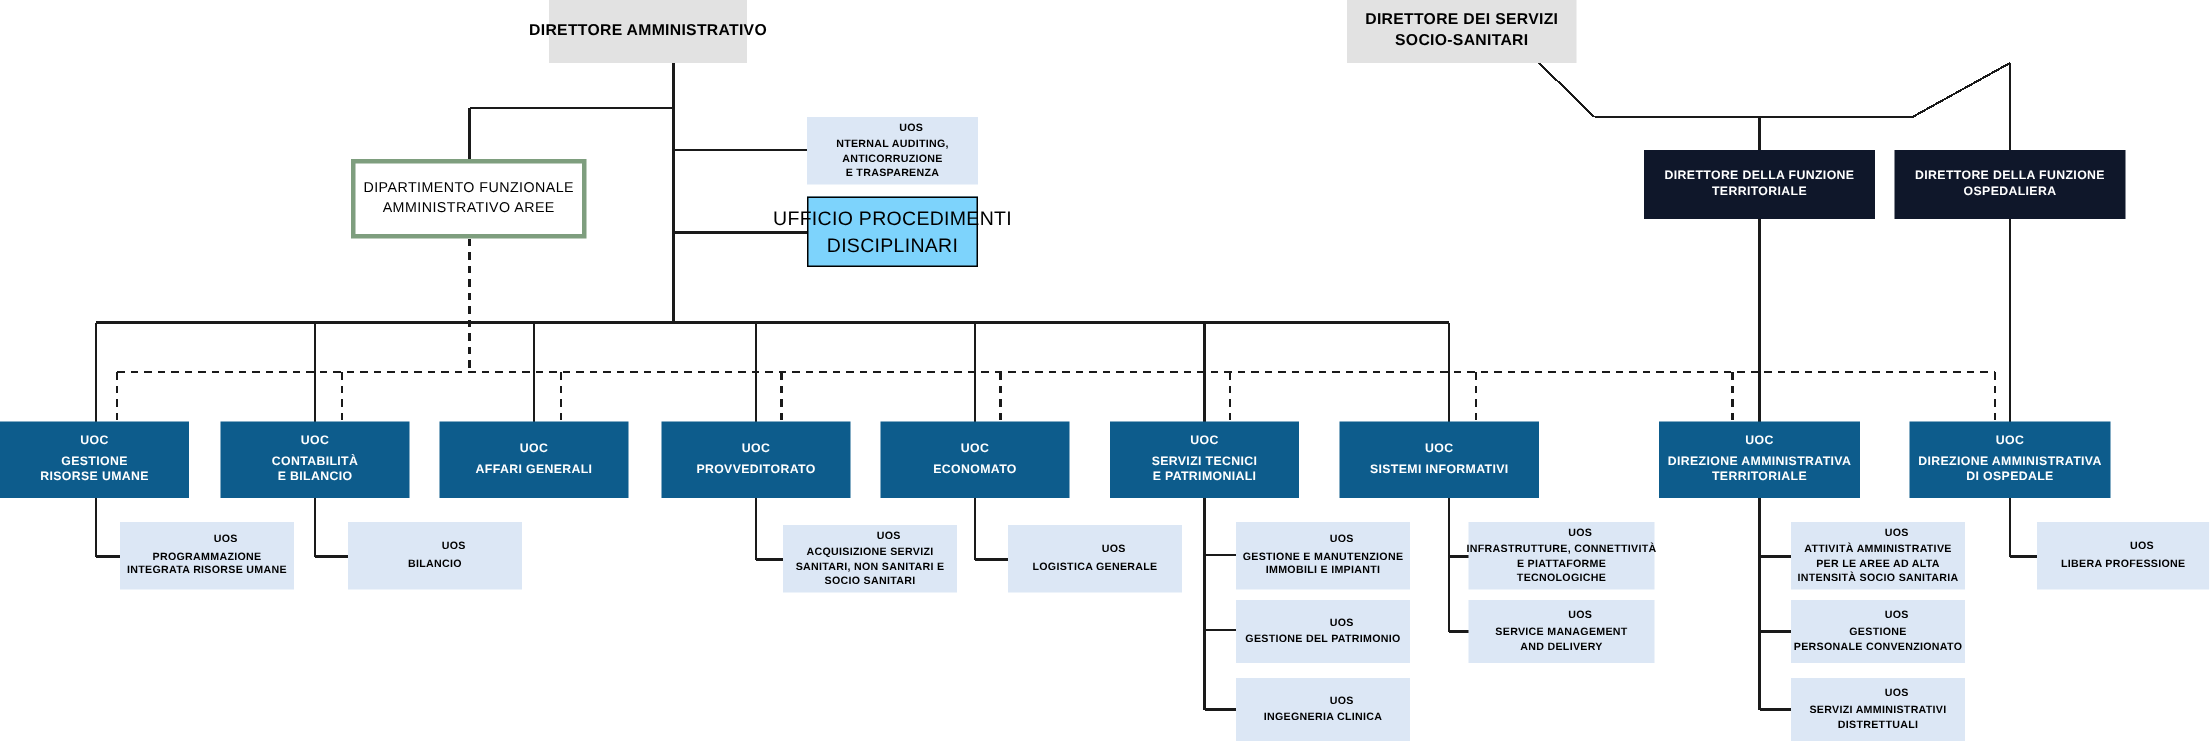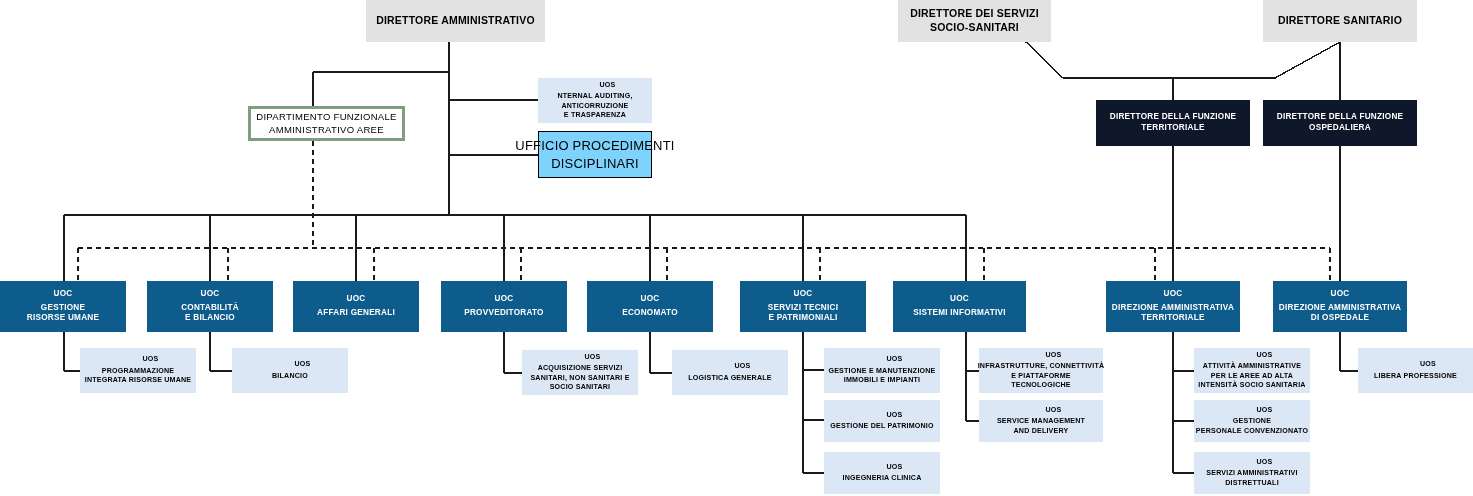--- a/index.html
+++ b/index.html
@@ -151,34 +151,31 @@
       <line x1="1173" y1="332" x2="1173" y2="473"></line>
       <line x1="1173" y1="371" x2="1194" y2="371"></line>
       <line x1="1173" y1="421" x2="1194" y2="421"></line>
       <line x1="1173" y1="473" x2="1194" y2="473"></line>
 
       <line x1="1340" y1="332" x2="1340" y2="371"></line>
       <line x1="1340" y1="371" x2="1358" y2="371"></line>
     </g>
   </svg>
 
-  <div class="node dir" style="left:366px;top:0px;width:179px;height:42px;">
+  <div class="node dir" style="left:366px;top:0px;width:132px;height:42px;">
     <span class="ln">DIRETTORE AMMINISTRATIVO</span>
   </div>
 
   <div class="node dir" style="left:898px;top:0px;width:153px;height:42px;text-align:center;">
     <span class="ln">DIRETTORE DEI SERVIZI</span>
     <span class="ln">SOCIO-SANITARI</span>
   </div>
 
-  <div class="node dir" style="left:1263px;top:0px;width:154px;height:42px;">
-    <span class="ln">DIRETTORE SANITARIO</span>
-  </div>
-
-  <div class="node dept" style="left:248px;top:106px;width:157px;height:35px;">
+
+  <div class="node dept" style="left:234px;top:106px;width:157px;height:53px;">
     <span class="ln">DIPARTIMENTO FUNZIONALE</span>
     <span class="ln">AMMINISTRATIVO  AREE</span>
   </div>
 
   <div class="node uos" style="left:538px;top:78px;width:114px;height:45px;">
     <span class="ln tag">UOS</span>
     <span class="ln">NTERNAL AUDITING,</span>
     <span class="ln">ANTICORRUZIONE</span>
     <span class="ln">E TRASPARENZA</span>
   </div>

